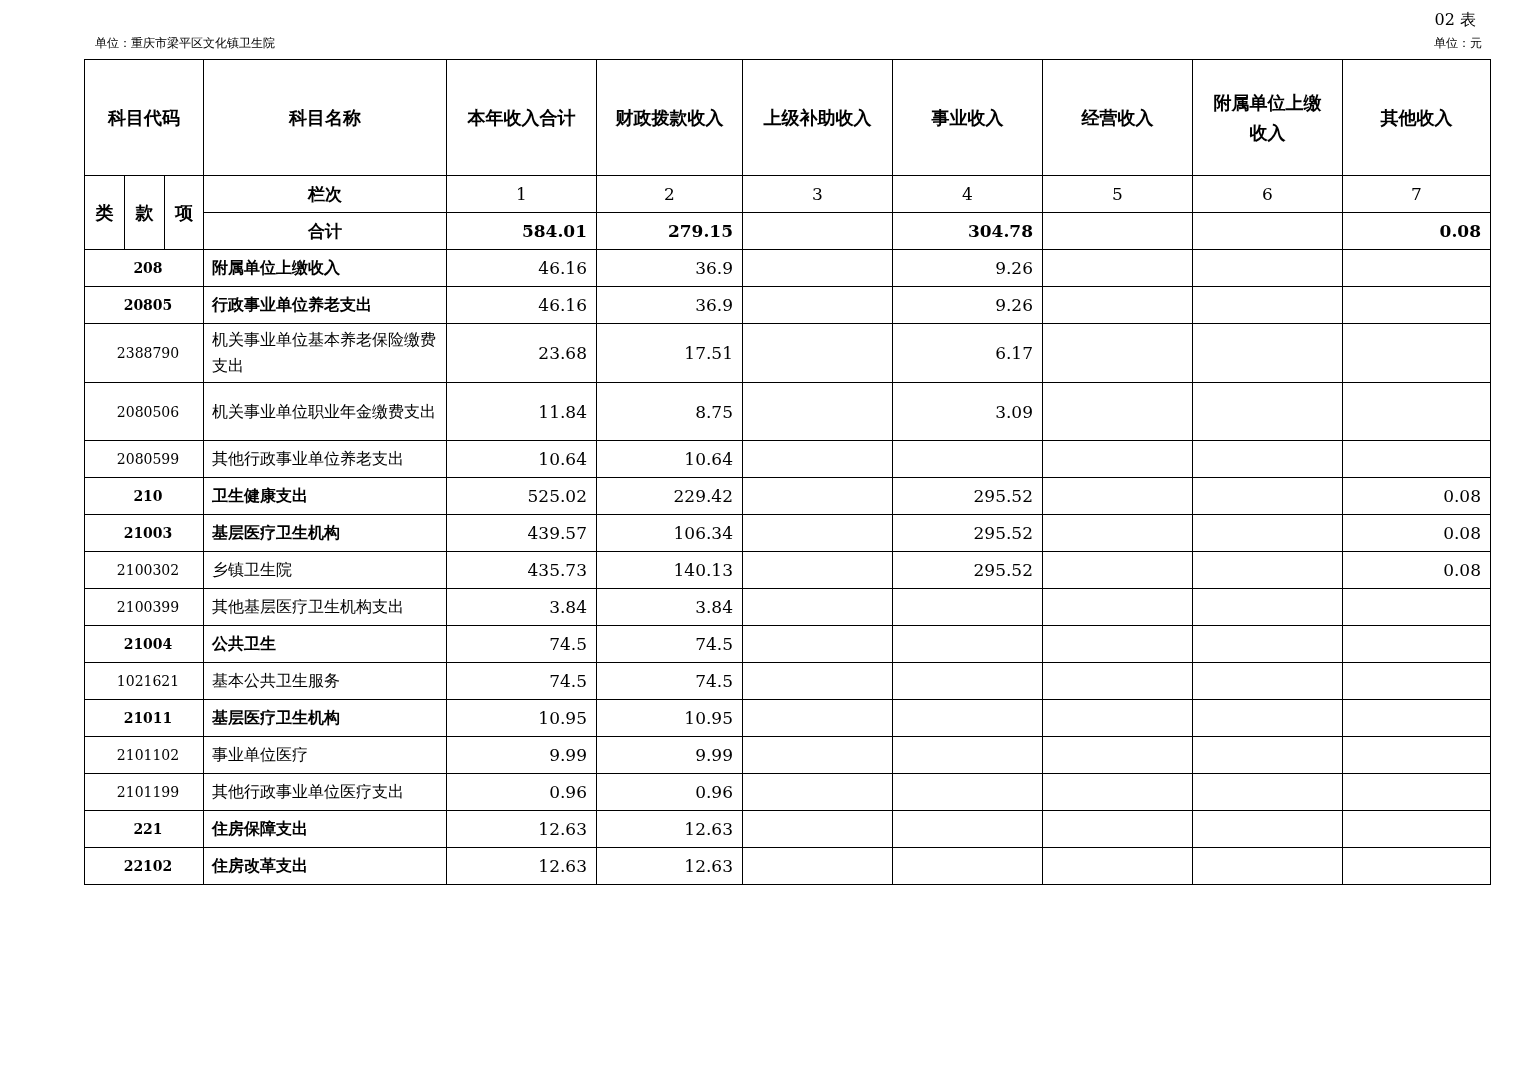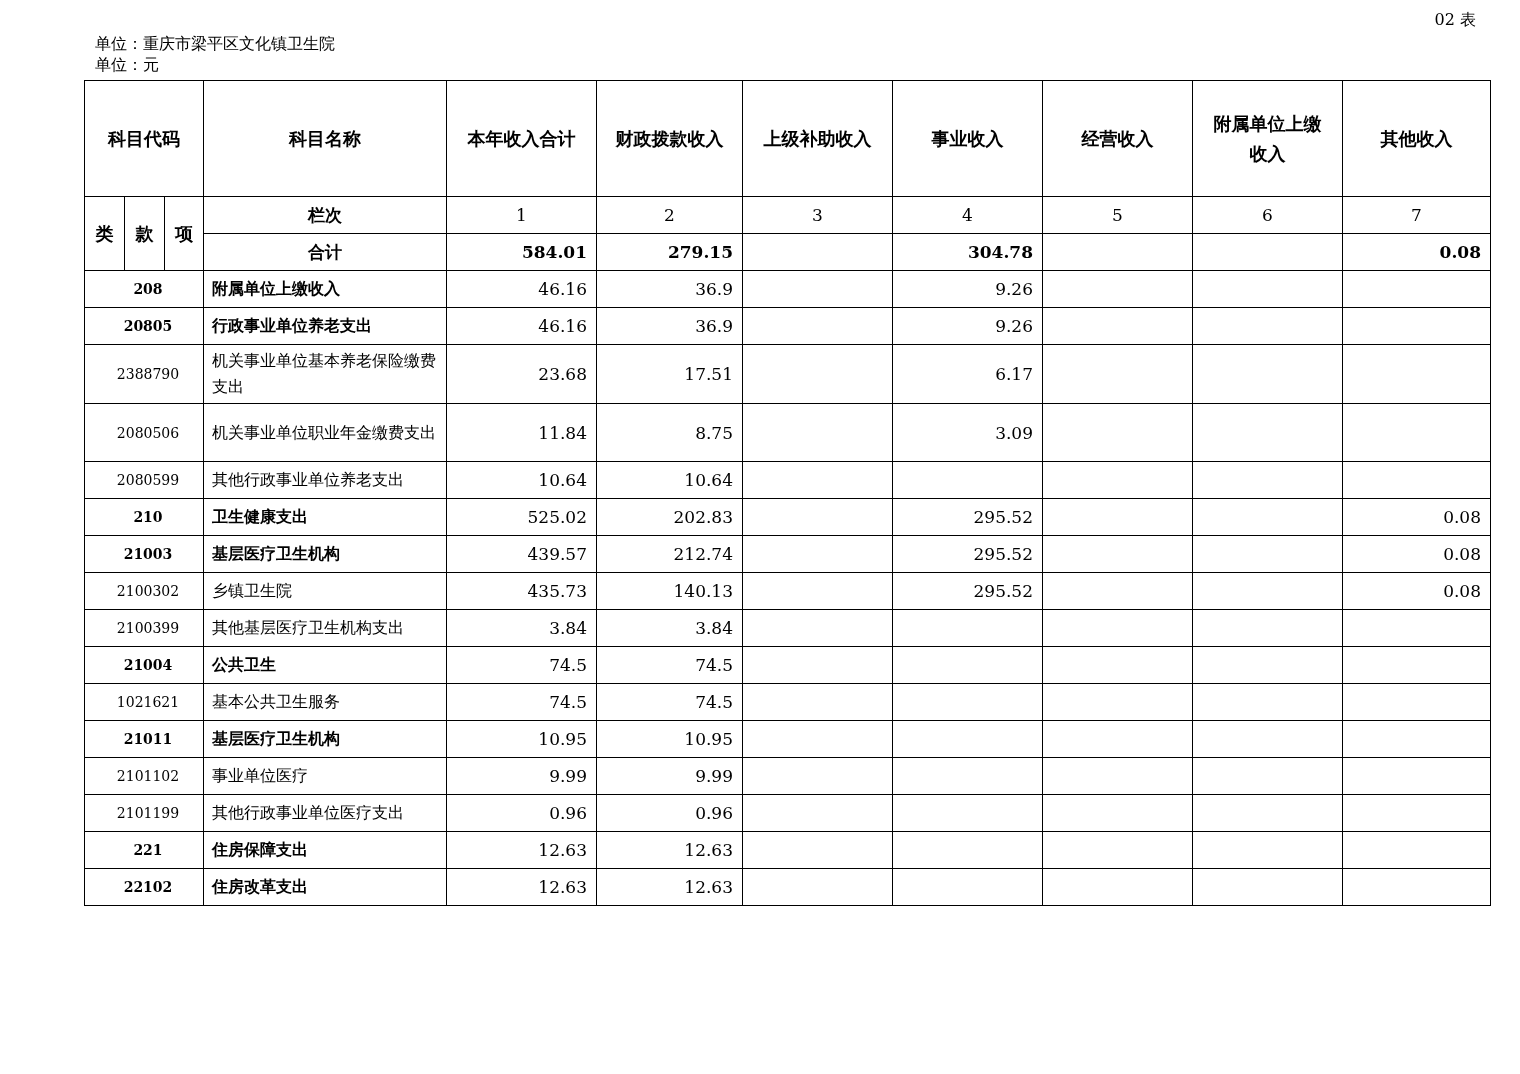--- a/index.html
+++ b/index.html
@@ -21,26 +21,25 @@
   }
   .table-no {
     margin-top: 10px;
     text-align: right;
     font-size: 16px;
     padding-right: 14px;
     line-height: 20px;
   }
   .unit-row {
     display: flex;
-    justify-content: flex-start;
-    font-size: 16px;
+    justify-content: space-between;
+    font-size: 12px;
     margin: 3px 0 5px 0;
     padding: 0 8px 0 11px;
     line-height: 21px;
-    flex-direction: column;
   }
   table {
     border-collapse: collapse;
     table-layout: fixed;
     width: 1406px;
   }
   th, td {
     border: 1px solid #000000;
     overflow: hidden;
     vertical-align: middle;
@@ -214,32 +213,32 @@
           <td class="num"></td>
           <td class="num"></td>
           <td class="num"></td>
           <td class="num"></td>
           <td class="num"></td>
         </tr>
         <tr class="bold">
           <td colspan="3" class="code">210</td>
           <td class="name">卫生健康支出</td>
           <td class="num">525.02</td>
-          <td class="num">202.83</td>
+          <td class="num">229.42</td>
           <td class="num"></td>
           <td class="num">295.52</td>
           <td class="num"></td>
           <td class="num"></td>
           <td class="num">0.08</td>
         </tr>
         <tr class="bold">
           <td colspan="3" class="code">21003</td>
           <td class="name">基层医疗卫生机构</td>
           <td class="num">439.57</td>
-          <td class="num">212.74</td>
+          <td class="num">106.34</td>
           <td class="num"></td>
           <td class="num">295.52</td>
           <td class="num"></td>
           <td class="num"></td>
           <td class="num">0.08</td>
         </tr>
         <tr>
           <td colspan="3" class="code">2100302</td>
           <td class="name">乡镇卫生院</td>
           <td class="num">435.73</td>

